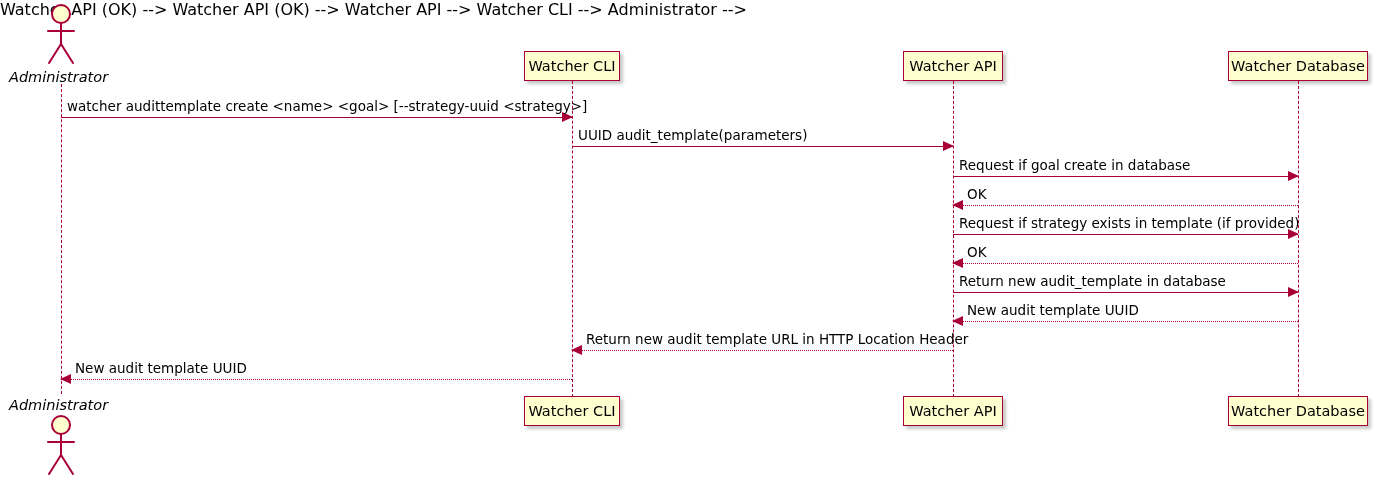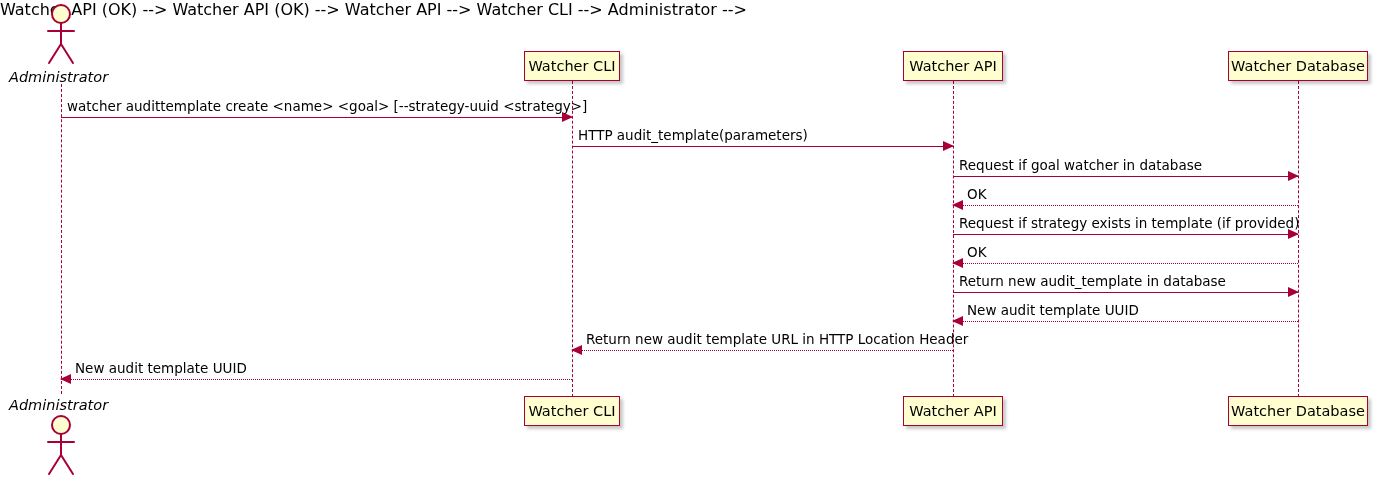--- a/index.html
+++ b/index.html
@@ -113,28 +113,28 @@
   <div class="msg right solid" style="left:61px;top:117px;width:511px;">
     <div class="line"></div>
     <div class="head"></div>
     <div class="label">watcher audittemplate create &lt;name&gt; &lt;goal&gt; [--strategy-uuid &lt;strategy&gt;]</div>
   </div>
 
   
   <div class="msg right solid" style="left:572px;top:146px;width:381px;">
     <div class="line"></div>
     <div class="head"></div>
-    <div class="label">HTTP audit_template(parameters)</div>
+    <div class="label">UUID audit_template(parameters)</div>
   </div>
 
   
   <div class="msg right solid" style="left:953px;top:176px;width:345px;">
     <div class="line"></div>
     <div class="head"></div>
-    <div class="label">Request if goal watcher in database</div>
+    <div class="label">Request if goal create in database</div>
   </div>
 
    Watcher API (OK) --&gt;
   <div class="msg left dotted" style="left:953px;top:205px;width:345px;">
     <div class="line"></div>
     <div class="head"></div>
     <div class="label">OK</div>
   </div>
 
   

